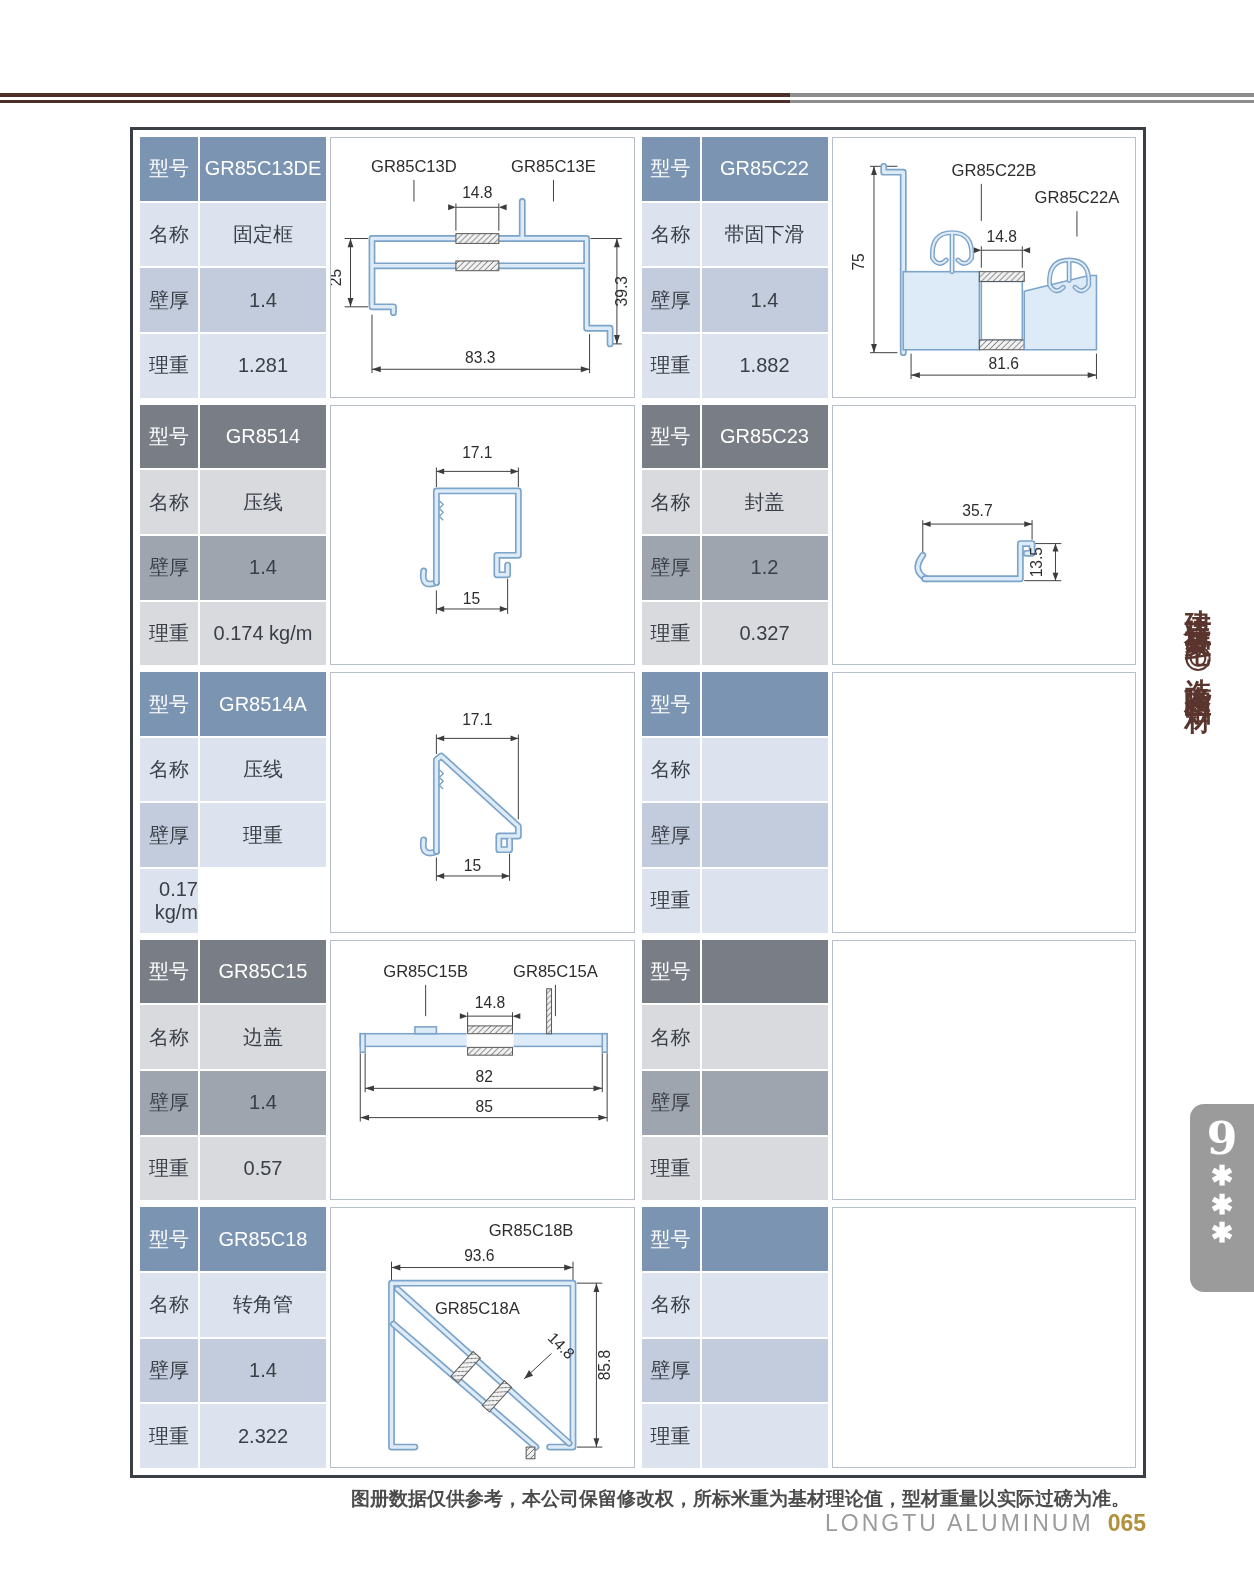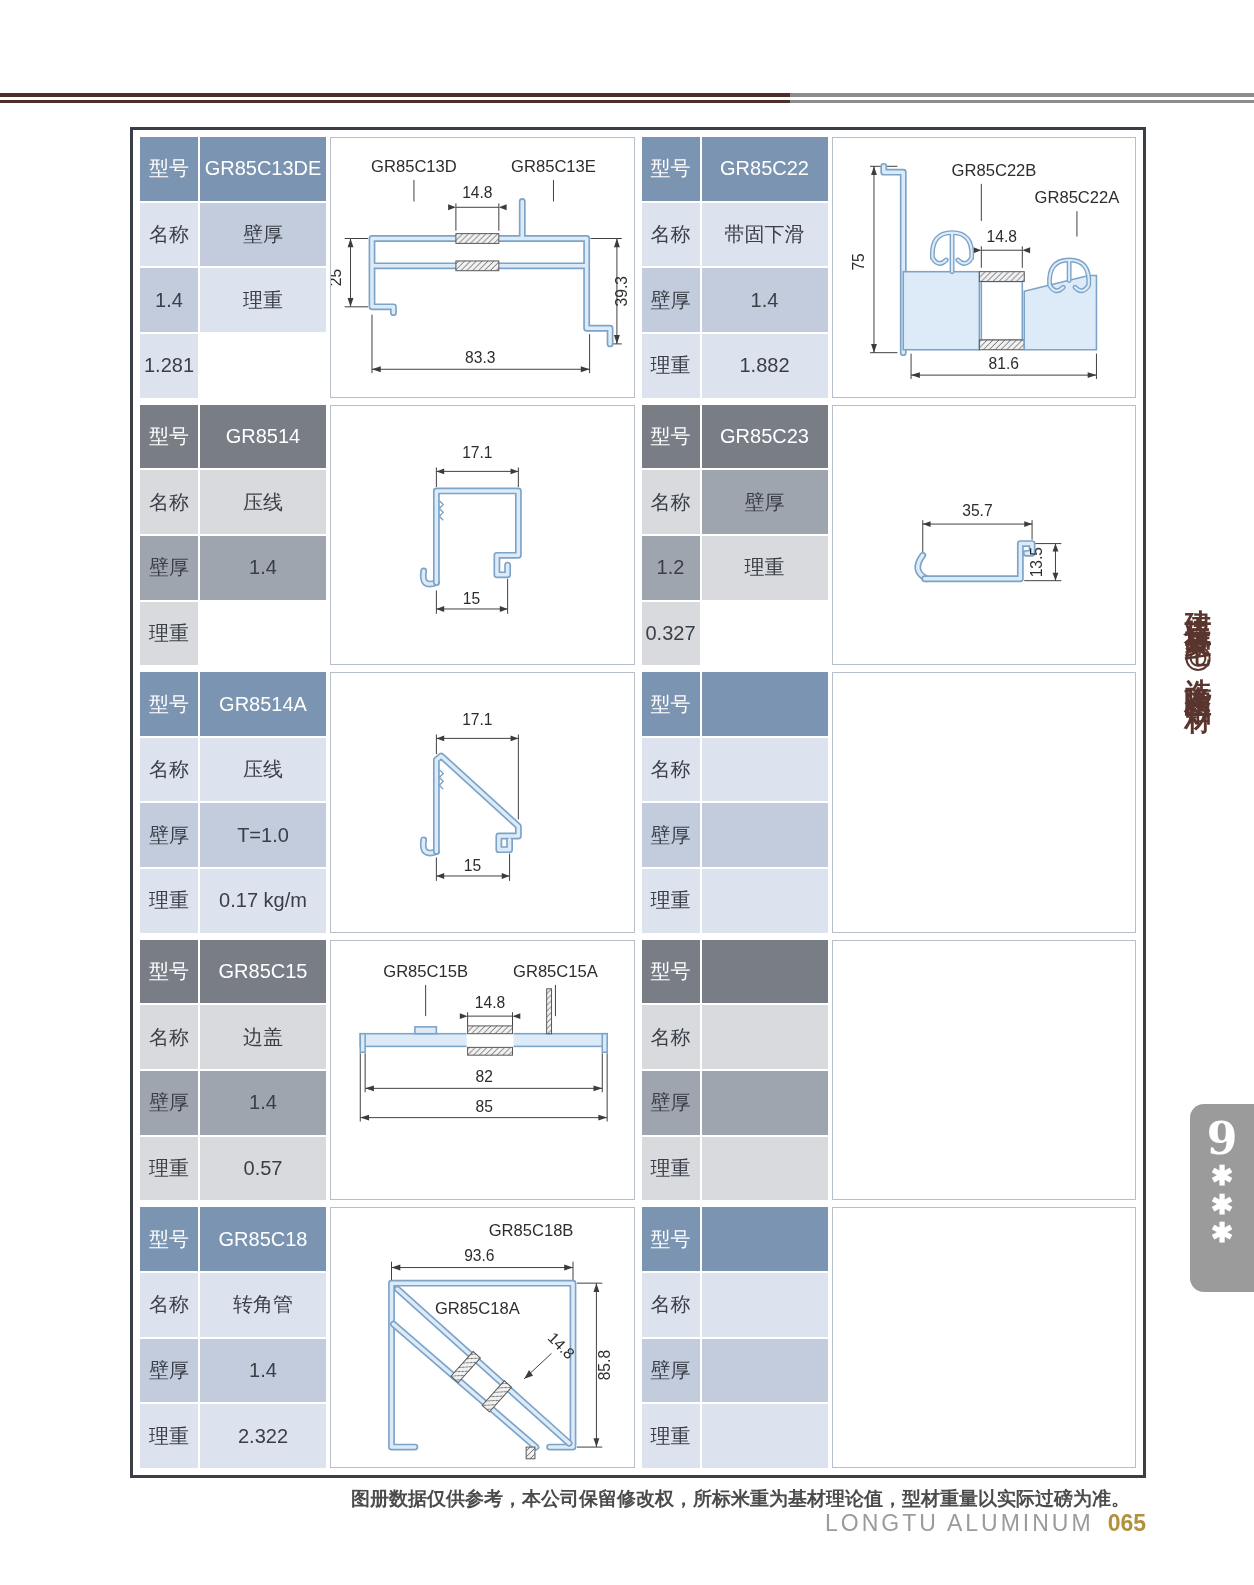--- a/index.html
+++ b/index.html
@@ -95,20 +95,21 @@
     <div class="rule rule2"></div>
   </div>
 
   <div class="content">
 
     <div class="cell">
       <div class="ptable blue">
         <div class="c head">型号</div>
         <div class="c head">GR85C13DE</div>
         <div class="c light">名称</div>
+        <div class="c light">固定框</div>
         <div class="c mid">壁厚</div>
         <div class="c mid">1.4</div>
         <div class="c light">理重</div>
         <div class="c light">1.281</div>
       </div>
       <div class="dbox">
         <svg viewBox="0 0 310 255" preserveAspectRatio="xMidYMid meet">
           <defs>
               <pattern id="hz0" width="6" height="6" patternUnits="userSpaceOnUse">
                 <rect width="6" height="6" fill="#f1f1f1"></rect>
@@ -219,20 +220,21 @@
 
     <div class="cell">
       <div class="ptable gray">
         <div class="c head">型号</div>
         <div class="c head">GR8514</div>
         <div class="c light">名称</div>
         <div class="c light">压线</div>
         <div class="c mid">壁厚</div>
         <div class="c mid">1.4</div>
         <div class="c light">理重</div>
+        <div class="c light">0.174 kg/m</div>
       </div>
       <div class="dbox">
         <svg viewBox="0 0 310 255" preserveAspectRatio="xMidYMid meet">
           <g>
             <line class="dim" x1="108" y1="78" x2="108" y2="58"></line>
               <line class="dim" x1="192" y1="78" x2="192" y2="58"></line>
             <line class="dim" x1="108" y1="62" x2="192" y2="62"></line>
             <polygon class="arw" points="108,62 116,59 116,65"></polygon>
               <polygon class="arw" points="192,62 184,59 184,65"></polygon>
             <line class="dim" x1="108" y1="184" x2="108" y2="208"></line>
@@ -252,20 +254,21 @@
           <text class="dimt" x="144" y="198">15</text>
         </svg>
       </div>
     </div>
 
     <div class="cell">
       <div class="ptable gray">
         <div class="c head">型号</div>
         <div class="c head">GR85C23</div>
         <div class="c light">名称</div>
+        <div class="c light">封盖</div>
         <div class="c mid">壁厚</div>
         <div class="c mid">1.2</div>
         <div class="c light">理重</div>
         <div class="c light">0.327</div>
       </div>
       <div class="dbox">
         <svg viewBox="0 0 310 255" preserveAspectRatio="xMidYMid meet">
           <g>
             <line class="dim" x1="92" y1="148" x2="92" y2="112"></line>
               <line class="dim" x1="204" y1="132" x2="204" y2="112"></line>
@@ -290,21 +293,20 @@
       </div>
     </div>
 
     <div class="cell">
       <div class="ptable blue">
         <div class="c head">型号</div>
         <div class="c head">GR8514A</div>
         <div class="c light">名称</div>
         <div class="c light">压线</div>
         <div class="c mid">壁厚</div>
-        <div class="c mid">T=1.0</div>
         <div class="c light">理重</div>
         <div class="c light">0.17 kg/m</div>
       </div>
       <div class="dbox">
         <svg viewBox="0 0 310 255" preserveAspectRatio="xMidYMid meet">
           <g>
             <line class="dim" x1="108" y1="78" x2="108" y2="58"></line>
               <line class="dim" x1="192" y1="145" x2="192" y2="58"></line>
             <line class="dim" x1="108" y1="62" x2="192" y2="62"></line>
             <polygon class="arw" points="108,62 116,59 116,65"></polygon>

